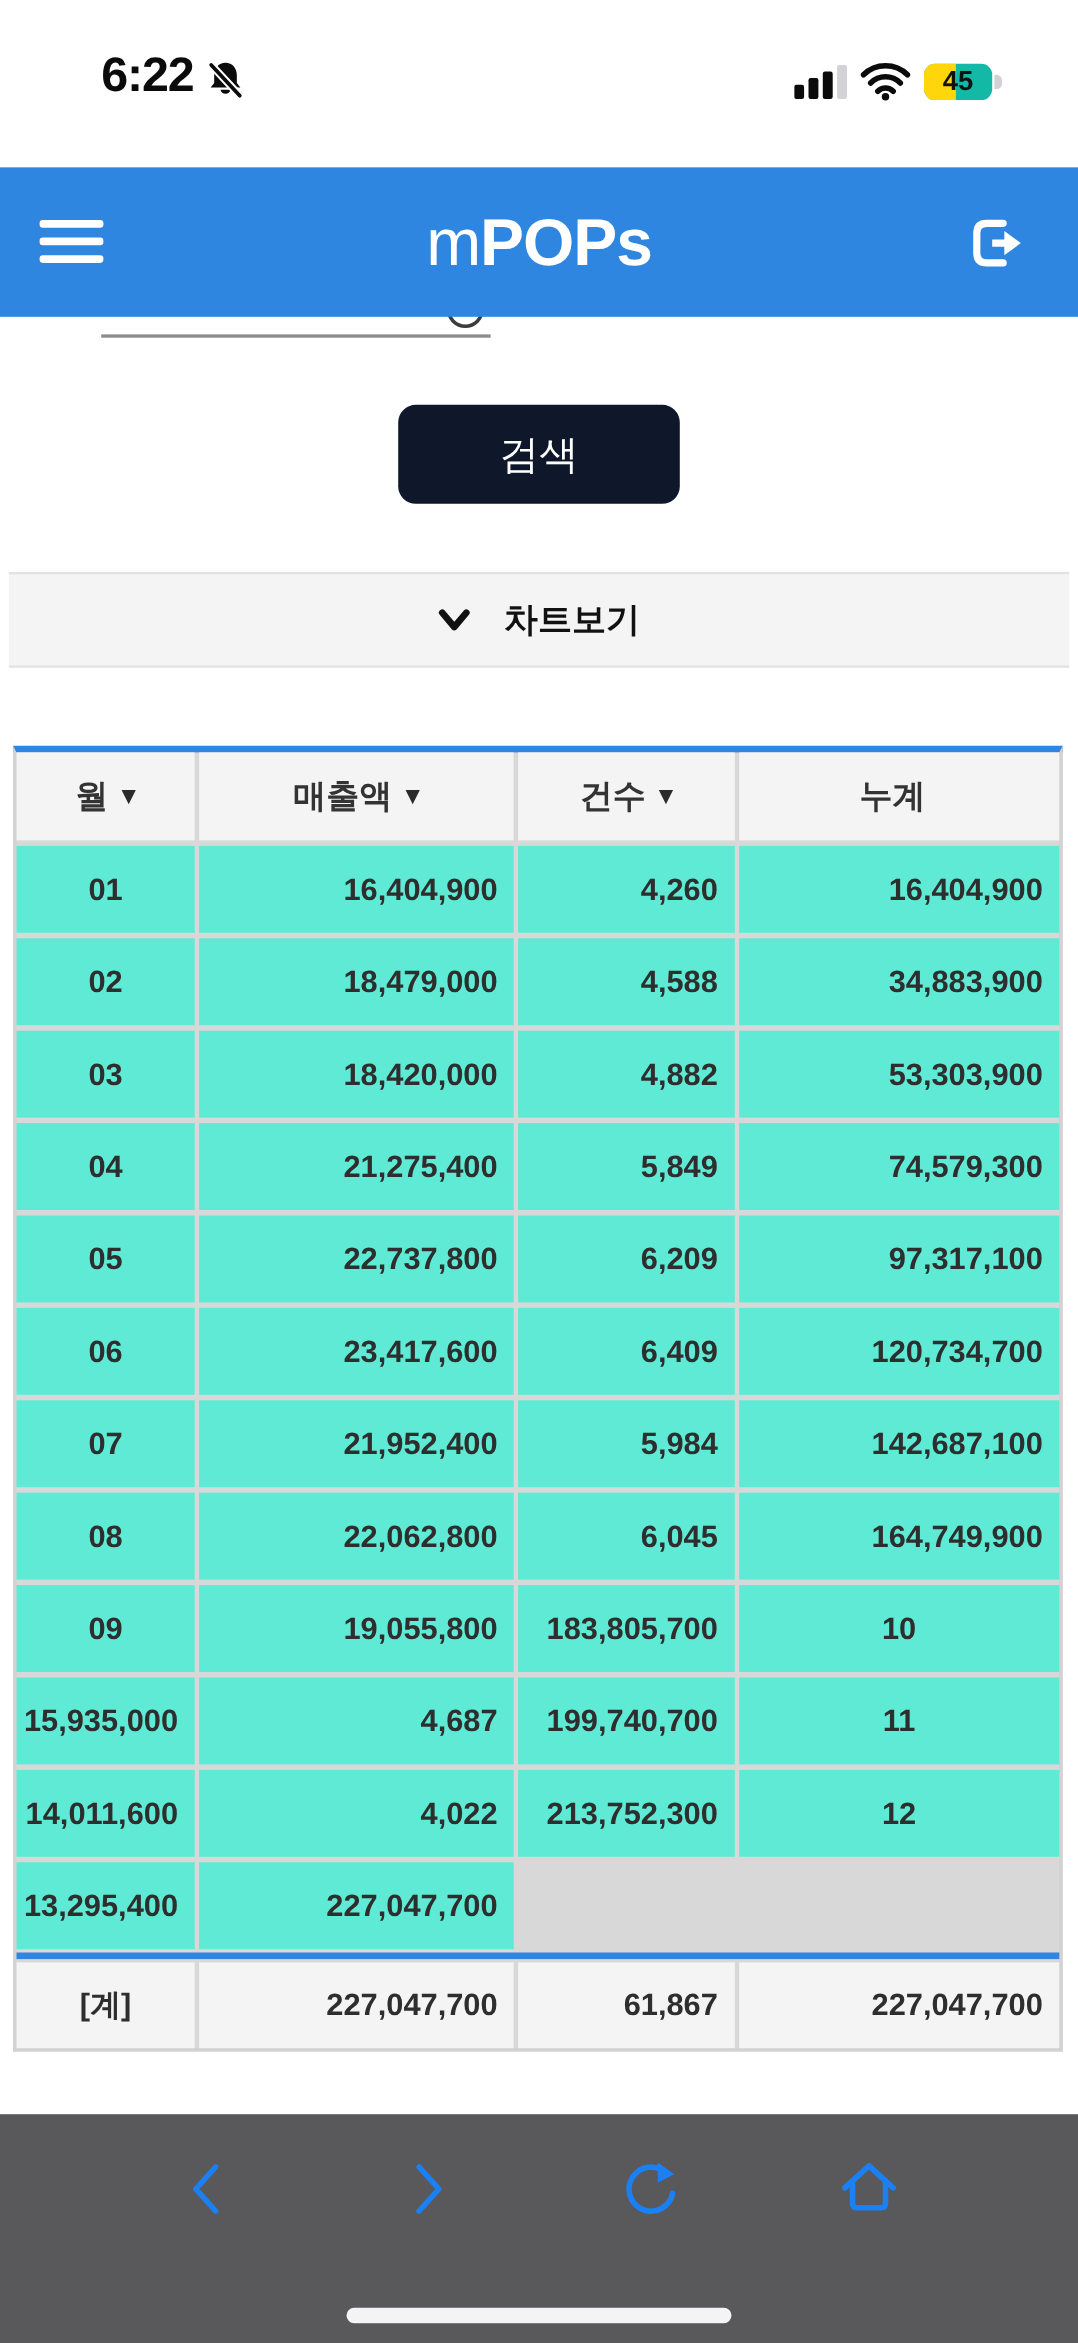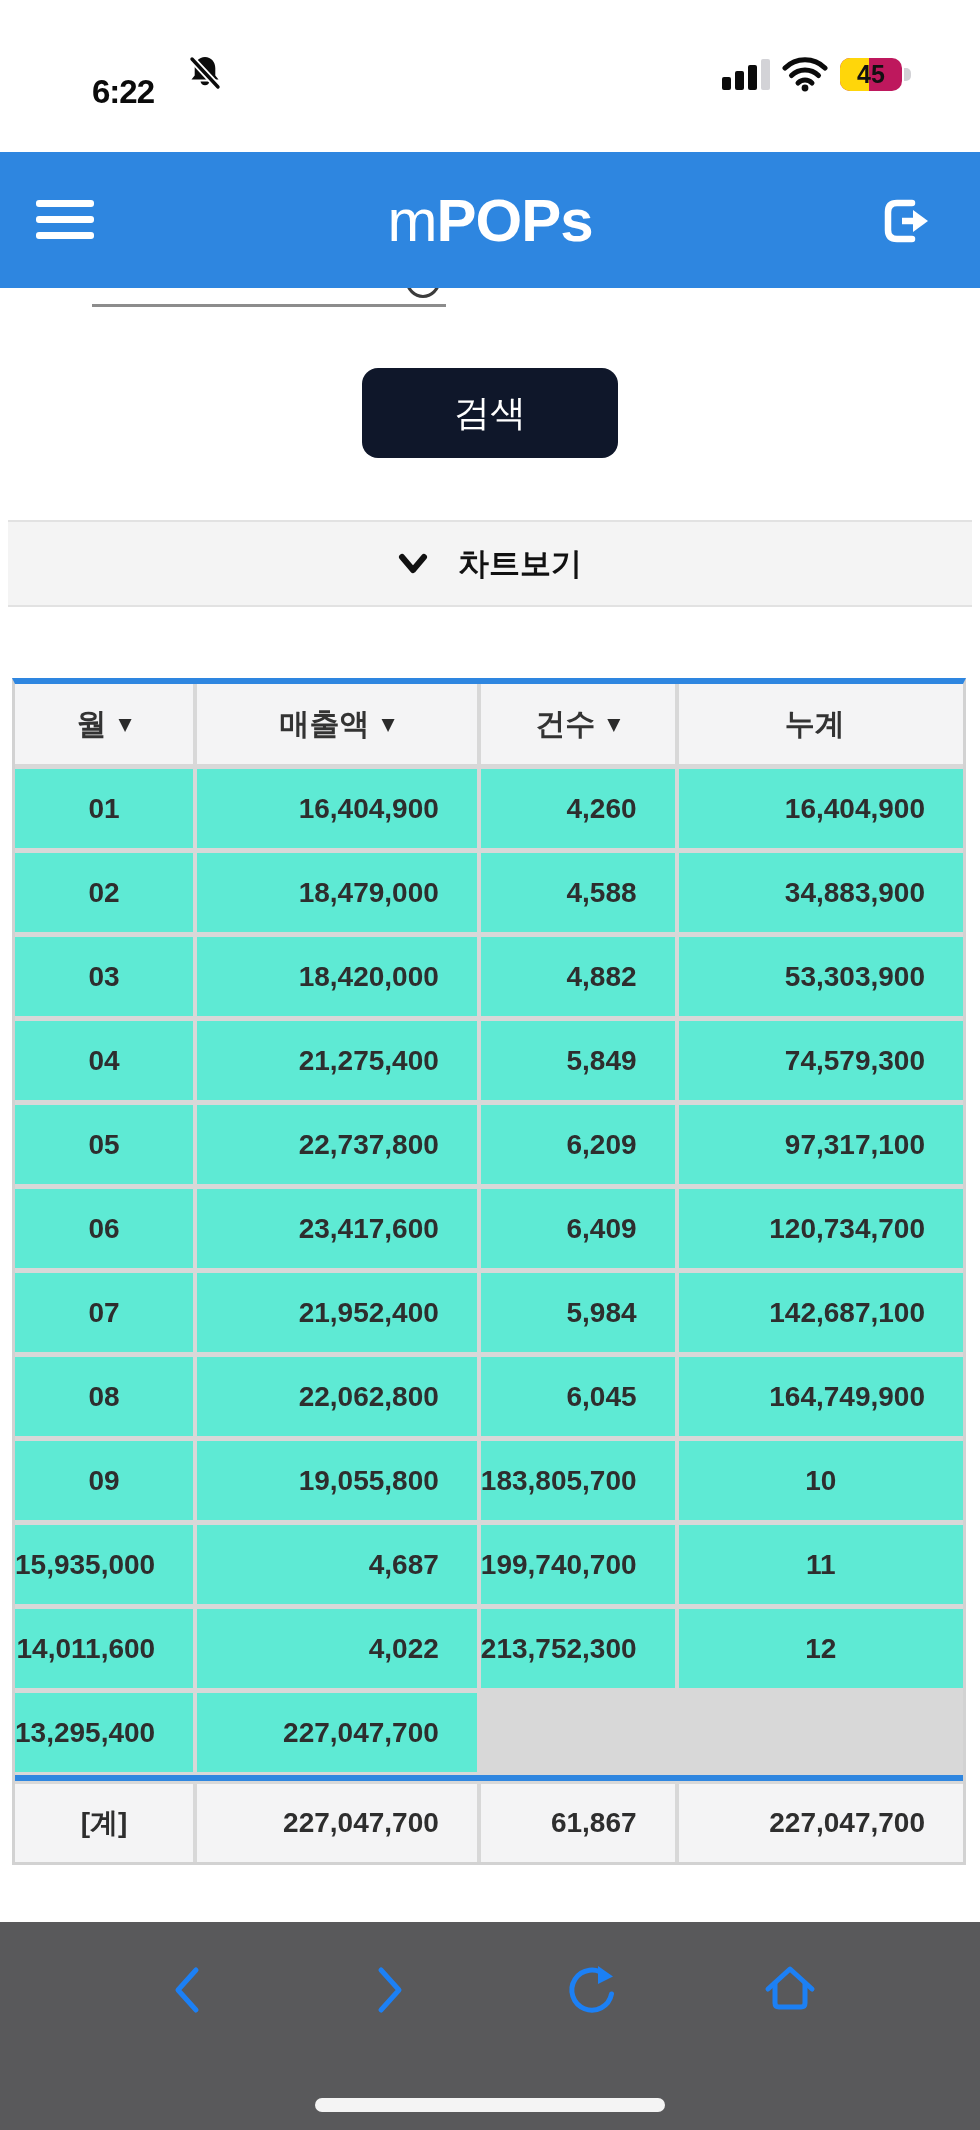--- a/index.html
+++ b/index.html
@@ -1,25 +1,25 @@
 <!DOCTYPE html>
 <html><head>
 <meta charset="utf-8">
 <style>
   * { margin:0; padding:0; box-sizing:border-box; }
   body { background:#000; font-family:"Liberation Sans","DejaVu Sans",sans-serif; }
   .screen { position:relative; width:980px; height:2130px; background:#fff; overflow:hidden; margin:0 auto; }
 
   
   .statusbar { position:absolute; left:0; top:0; width:100%; height:152px; background:#fff; z-index:6; }
-  .time { position:absolute; left:92px; top:44px; font-size:33px; font-weight:700; color:#0b0b0b; letter-spacing:-1px;margin-top:29px; }
+  .time { position:absolute; left:92px; top:44px; font-size:44px; font-weight:700; color:#0b0b0b; letter-spacing:-1px; }
   .bell { position:absolute; left:185px; top:52px; }
   .sig  { position:absolute; left:722px; top:56px; }
   .wifi { position:absolute; left:782px; top:56px; }
-  .battery { position:absolute; left:840px; top:58px; width:62px; height:33px; background:#be185d; border-radius:10px; overflow:hidden; }
+  .battery { position:absolute; left:840px; top:58px; width:62px; height:33px; background:#14b8a6; border-radius:10px; overflow:hidden; }
   .battery .fill { position:absolute; left:0; top:0; bottom:0; width:47%; background:#ffd60a; }
   .battery .pct { position:absolute; inset:0; display:flex; align-items:center; justify-content:center; font-size:25px; font-weight:700; color:#111; }
   .bat-nub { position:absolute; left:904px; top:68px; width:7px; height:13px; background:#d2d2d6; border-radius:0 5px 5px 0; }
 
   
   .appbar { position:absolute; left:0; top:152px; width:100%; height:136px; background:#2e86e0; z-index:5; }
   .hamburger { position:absolute; left:36px; top:48px; width:58px; cursor:pointer; }
   .hamburger i { display:block; height:7px; background:#fff; border-radius:3px; margin-bottom:9px; }
   .hamburger i:last-child { margin-bottom:0; }
   .apptitle { position:absolute; left:0; top:0; width:100%; height:136px; display:flex; align-items:center; justify-content:center; color:#fff; font-size:60px; letter-spacing:-1px; }
@@ -37,21 +37,21 @@
   
   .chartbar { position:absolute; left:8px; top:520px; width:964px; height:87px; background:#f4f4f4; border-top:2px solid #e2e2e2; border-bottom:2px solid #e2e2e2; display:flex; align-items:center; justify-content:center; gap:30px; cursor:pointer; }
   .chartbar .lbl { font-size:31px; font-weight:700; color:#111; }
 
   
   .tbl { position:absolute; left:12px; top:678px; width:954px; display:grid; grid-template-columns:165fr 292fr 200fr 297fr; gap:5px 4px; background:#d8d8d8; border:3px solid #d2d2d2; border-top:6px solid #2e86e0; }
   .th { background:#f4f4f5; height:80px; display:flex; align-items:center; justify-content:center; gap:12px; font-size:30px; font-weight:700; color:#333; }
   .th .sort { font-family:"DejaVu Sans",sans-serif; font-size:17px; color:#2b2b2b; }
   .cell { background:#5eead4; height:79px; display:flex; align-items:center; font-size:28px; font-weight:700; color:#2e2e2e; }
   .month { justify-content:center; }
-  .num { justify-content:flex-end; padding-right:38px; }
+  .num { justify-content:flex-end; padding-right:15px; }
   .tdivider { grid-column:1/-1; height:6px; background:#2e86e0; margin:-2px 0; }
   .tcell { background:#f4f4f5; height:78px; display:flex; align-items:center; font-size:28px; font-weight:700; color:#2e2e2e; }
 
   
   .navbar { position:absolute; left:0; top:1922px; width:100%; height:208px; background:#59595b; }
   .nav-ic { position:absolute; cursor:pointer; }
   .nav-back { left:173px; top:44px; }
   .nav-fwd { left:376px; top:44px; }
   .nav-refresh { left:565px; top:40px; }
   .nav-home { left:764px; top:40px; }

